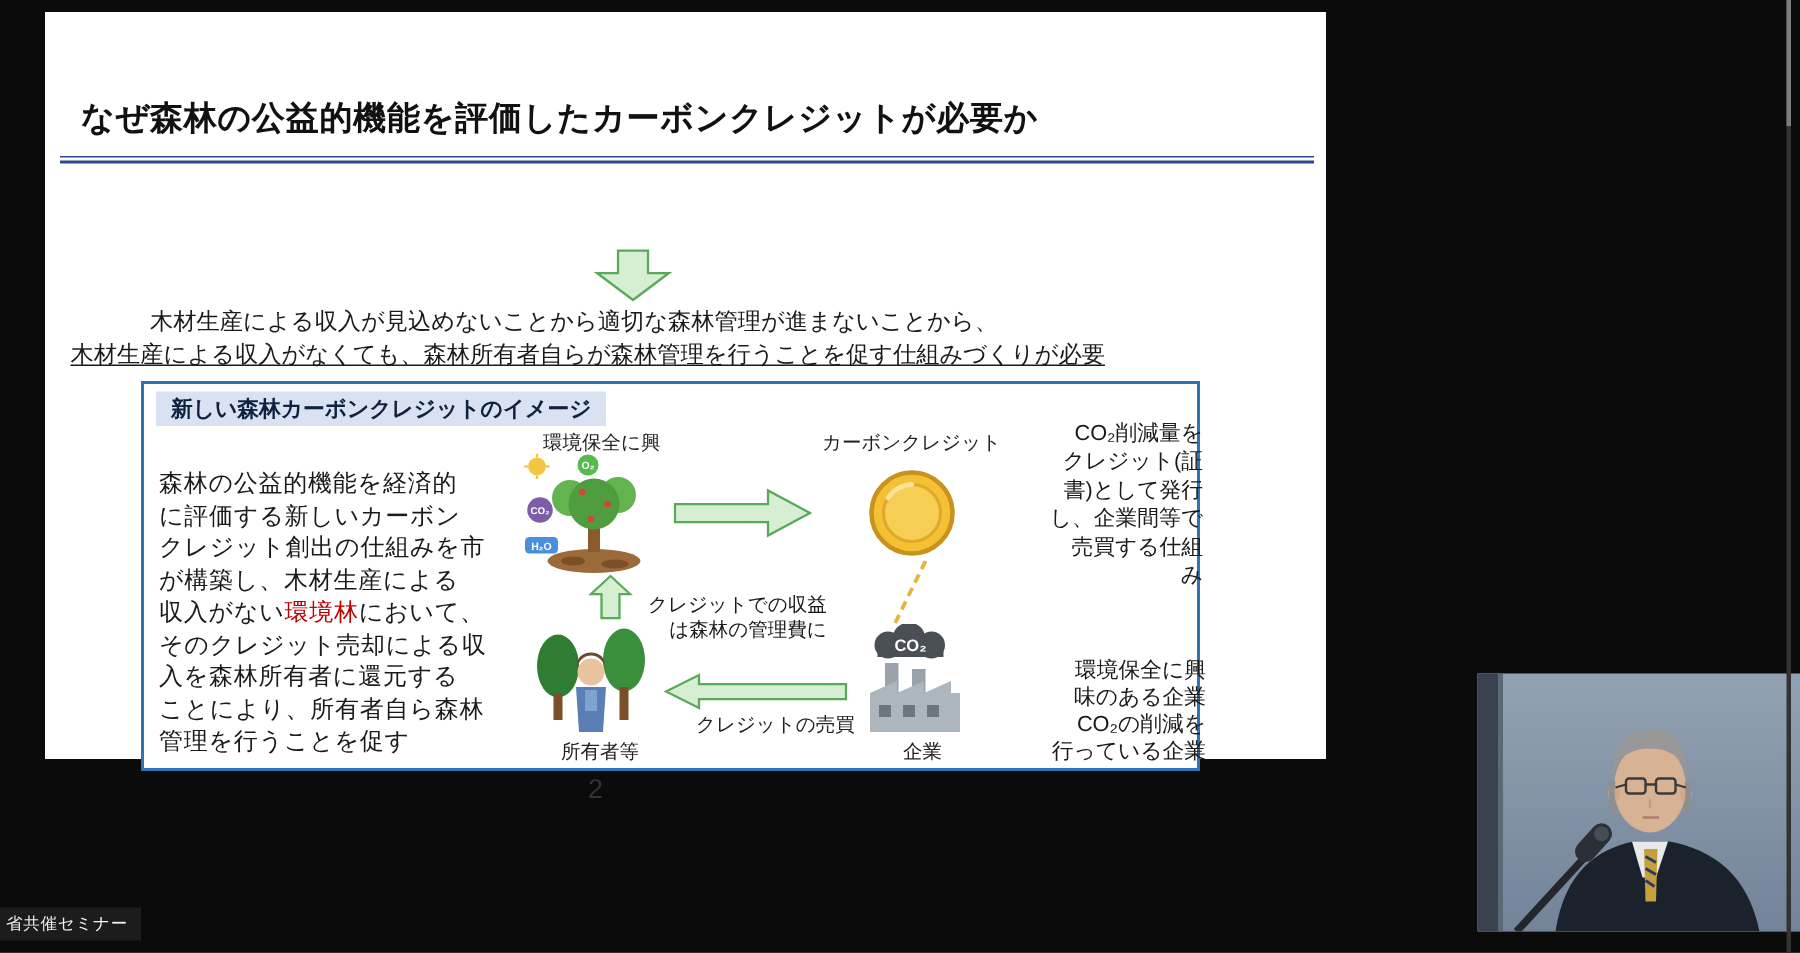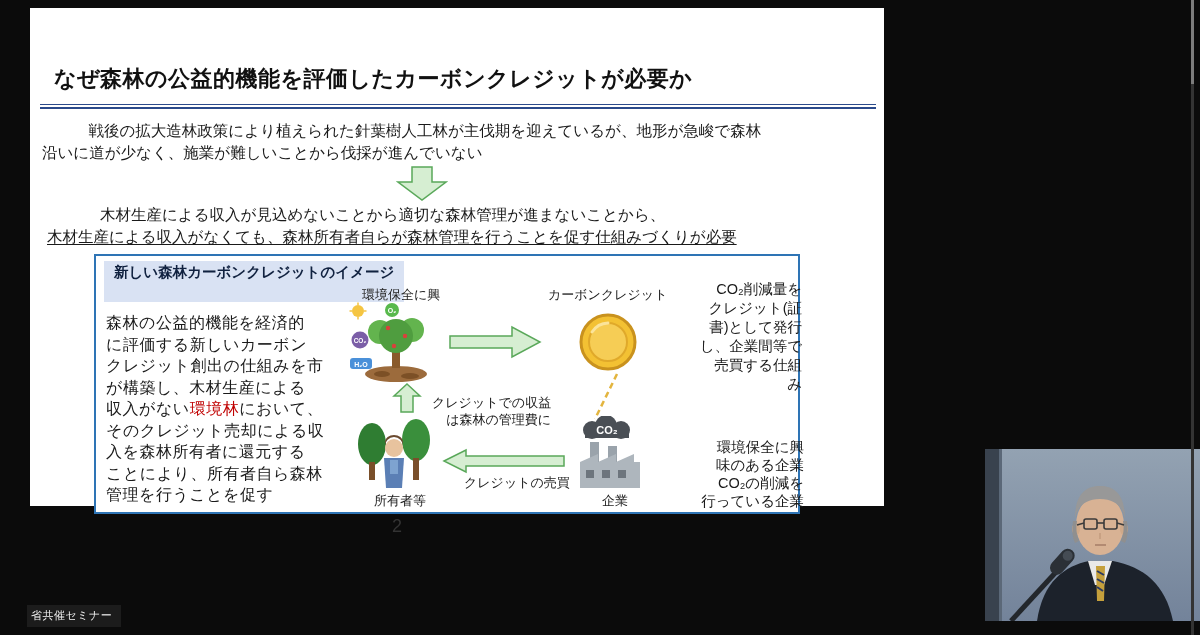--- a/index.html
+++ b/index.html
@@ -15,34 +15,34 @@
   .title-rule .r2 { height:2px; background:var(--title-rule,#2b4a8b); margin-top:2px; }
 
   .para1 { position:absolute; left:12px; top:112px; width:830px; font-size:15.5px; line-height:22px; text-indent:3em; white-space:pre-line; }
   .down-arrow { position:absolute; left:366px; top:158px; }
   .para2 { position:absolute; left:0; top:196px; width:854px; font-size:15.5px; line-height:22px; }
   .para2 .l1 { display:block; margin-left:70px; }
   .para2 .l2 { display:block; margin-left:17px; text-decoration:underline; text-underline-offset:2px; }
 
   
   .diagram { position:absolute; left:64px; top:246px; width:706px; height:260px; border:2px solid var(--box-border,#2e74b5); background:#fff; }
-  .diagram-badge { position:absolute; left:8px; top:5px; background:var(--badge-bg,#d9e2f3); padding:2px 10px 20px; font-size:14.5px; font-weight:bold; color:#10213f; white-space:nowrap; }
+  .diagram-badge { position:absolute; left:8px; top:5px; background:var(--badge-bg,#d9e2f3); padding:2px 10px 2px; font-size:14.5px; font-weight:bold; color:#10213f; white-space:nowrap; }
   .desc { position:absolute; left:10px; top:56px; width:238px; font-size:16px; line-height:21.5px; letter-spacing:0.5px; text-align:left; white-space:pre-line; }
   .desc .hl { color:var(--highlight-red,#c00000); }
   .lbl { position:absolute; font-size:13px; color:#222; white-space:nowrap; }
   .pre { white-space:pre-line;text-align:right; }
   .rt-text { position:absolute; left:576px; top:24px; width:130px; font-size:14.5px; line-height:19px; }
   .rb-text { position:absolute; left:576px; top:182px; width:132px; font-size:14.5px; line-height:18px; }
   .rev-text { position:absolute; left:336px; top:138px; font-size:13px; line-height:17px; }
   .icon-abs { position:absolute; line-height:0; }
 
   .page-number { position:absolute; left:352px; top:508px; width:30px; text-align:center; font-size:18px; color:#333; }
 
   
-  .name-label { position:absolute; left:0; top:605px; background:rgba(30,30,30,0.92); color:#f2f2f2; font-size:11px; padding:3px 9px 4px 4px; letter-spacing:0.5px; white-space:nowrap;margin-left:27px; }
+  .name-label { position:absolute; left:0; top:605px; background:rgba(30,30,30,0.92); color:#f2f2f2; font-size:11px; padding:3px 9px 4px 4px; letter-spacing:0.5px; white-space:nowrap; }
 
   
   .webcam { position:absolute; left:985px; top:449px; width:215px; height:172px; background:#8494a5; overflow:hidden; }
 
   
   .scrollbar { position:absolute; left:1191px; top:0; width:3px; height:635px; background:#333; }
   .scrollbar .thumb { position:absolute; left:0; top:0; width:3px; height:84px; background:#7d7d7d; }
 </style>
 </head>
 <body>
@@ -50,22 +50,20 @@
 <div id="screen">
 
   <div id="slide">
 
     <div class="slide-title">なぜ森林の公益的機能を評価したカーボンクレジットが必要か</div>
     <div class="title-rule">
         <div class="r1"></div>
         <div class="r2"></div>
       </div>
 
-    <div class="para1">戦後の拡大造林政策により植えられた針葉樹人工林が主伐期を迎えているが、地形が急峻で森林
-沿いに道が少なく、施業が難しいことから伐採が進んでいない</div>
 
     <div class="down-arrow icon-abs">
       <svg width="52" height="36" viewBox="0 0 52 36">
         <polygon points="16,1 36,1 36,16 50,16 26,34 2,16 16,16" style="fill:var(--arrow-fill,#d6eed2);stroke:var(--arrow-green,#5aa85a);stroke-width:1.5"></polygon>
       </svg>
     </div>
 
     <div class="para2">
       <span class="l1">木材生産による収入が見込めないことから適切な森林管理が進まないことから、</span>
       <span class="l2">木材生産による収入がなくても、森林所有者自らが森林管理を行うことを促す仕組みづくりが必要</span>

